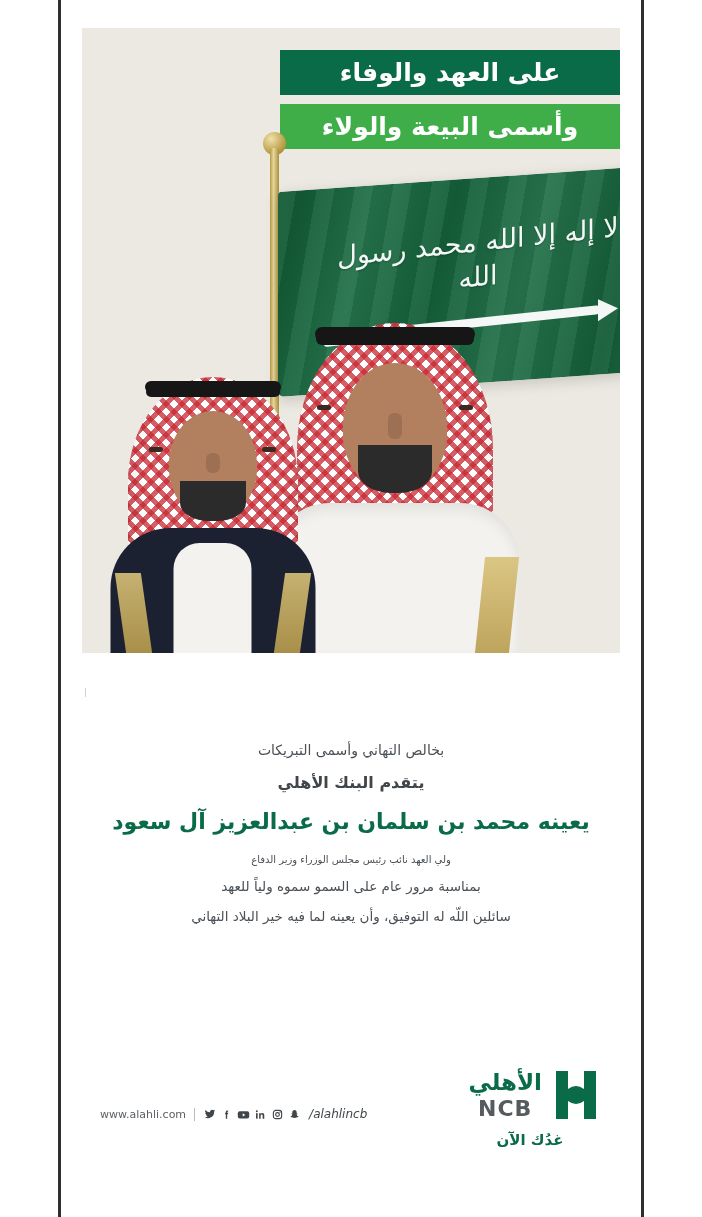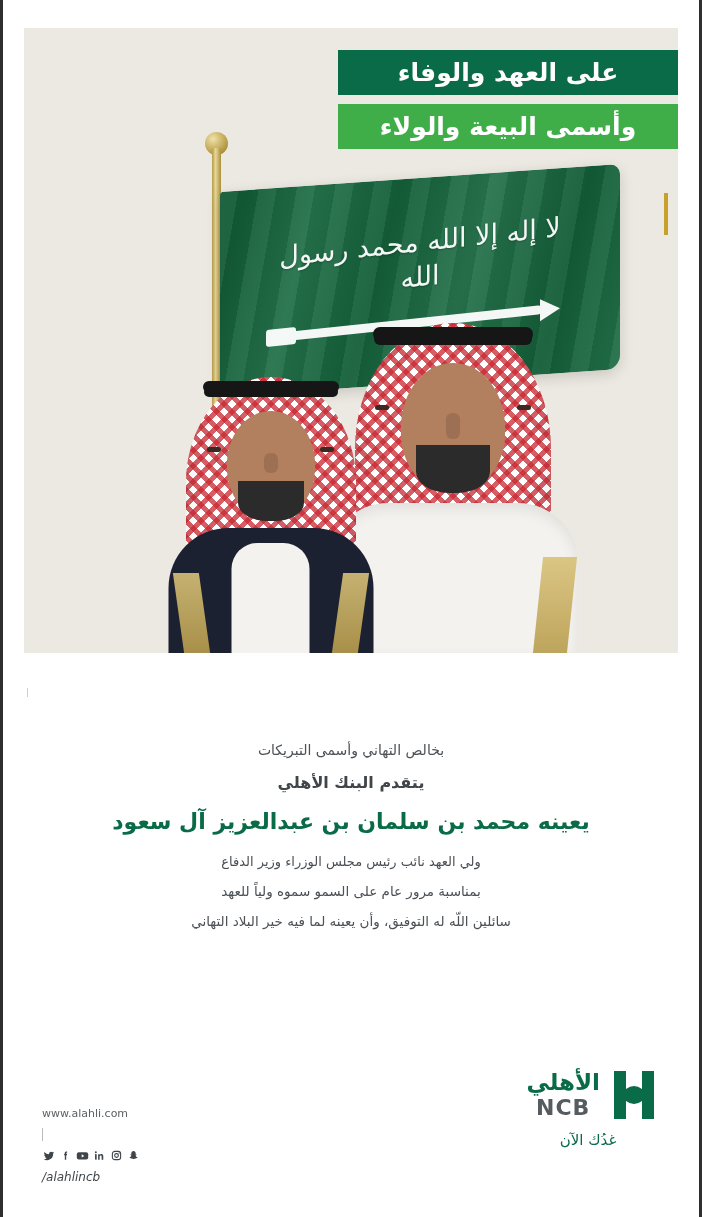--- a/index.html
+++ b/index.html
@@ -5,21 +5,21 @@
   html, body {
     margin: 0;
     padding: 0;
     background: #ffffff;
   }
   body {
     font-family: "DejaVu Sans", "Liberation Sans", sans-serif;
   }
   .page {
     position: relative;
-    width: 702px;
+    width: 586px;
     height: 1217px;
     margin: 0 auto;
     background: #ffffff;
     overflow: hidden;
     box-sizing: border-box;
   }
   
   .frame-left, .frame-right {
     position: absolute;
     top: 0;
@@ -311,37 +311,38 @@
   .m-1 { font-size: 16px; font-weight: bold; color: #3f4549; }
   .m-2 { font-size: 14px; }
   .m-3 { font-size: 14px; }
   .m-4 {
     font-size: 22px;
     font-weight: bold;
     color: #0a6b48;
     margin-top: 10px;
     margin-bottom: 12px;
   }
-  .m-5 { font-size: 13px; }
+  .m-5 { font-size: 10px; }
   .m-6 { font-size: 13.5px; }
   .m-7 { font-size: 13.5px; }
 
   
   .footer {
     position: absolute;
     left: 24px;
     right: 24px;
     bottom: 28px;
     height: 120px;
   }
   .logo-block {
     position: absolute;
     right: 20px;
     top: 0;
     display: flex;
+    align-items: center;
     gap: 10px;
     direction: rtl;
   }
   .logo-mark {
     width: 48px;
     height: 52px;
     position: relative;
   }
   .logo-text {
     text-align: center;
@@ -359,36 +360,35 @@
     letter-spacing: 1px;
     display: block;
     color: #555b5f;
   }
   .tagline {
     position: absolute;
     right: 30px;
     top: 62px;
     font-size: 15px;
     color: #0a6b48;
-    font-weight: normal;
+    font-weight: bold;
     direction: rtl;
     width: 120px;
     text-align: center;
   }
   .contact {
     position: absolute;
     left: 18px;
     top: 38px;
     display: flex;
-    align-items: flex-start;
+    align-items: center;
     gap: 8px;
     direction: ltr;
     font-size: 11px;
     color: #5b6166;
-    flex-direction: column;
   }
   .contact .site { font-size: 11px; color: #5b6166; }
   .divider {
     width: 1px;
     height: 13px;
     background: #b9bcbe;
     display: inline-block;
   }
   .socials {
     display: inline-flex;

